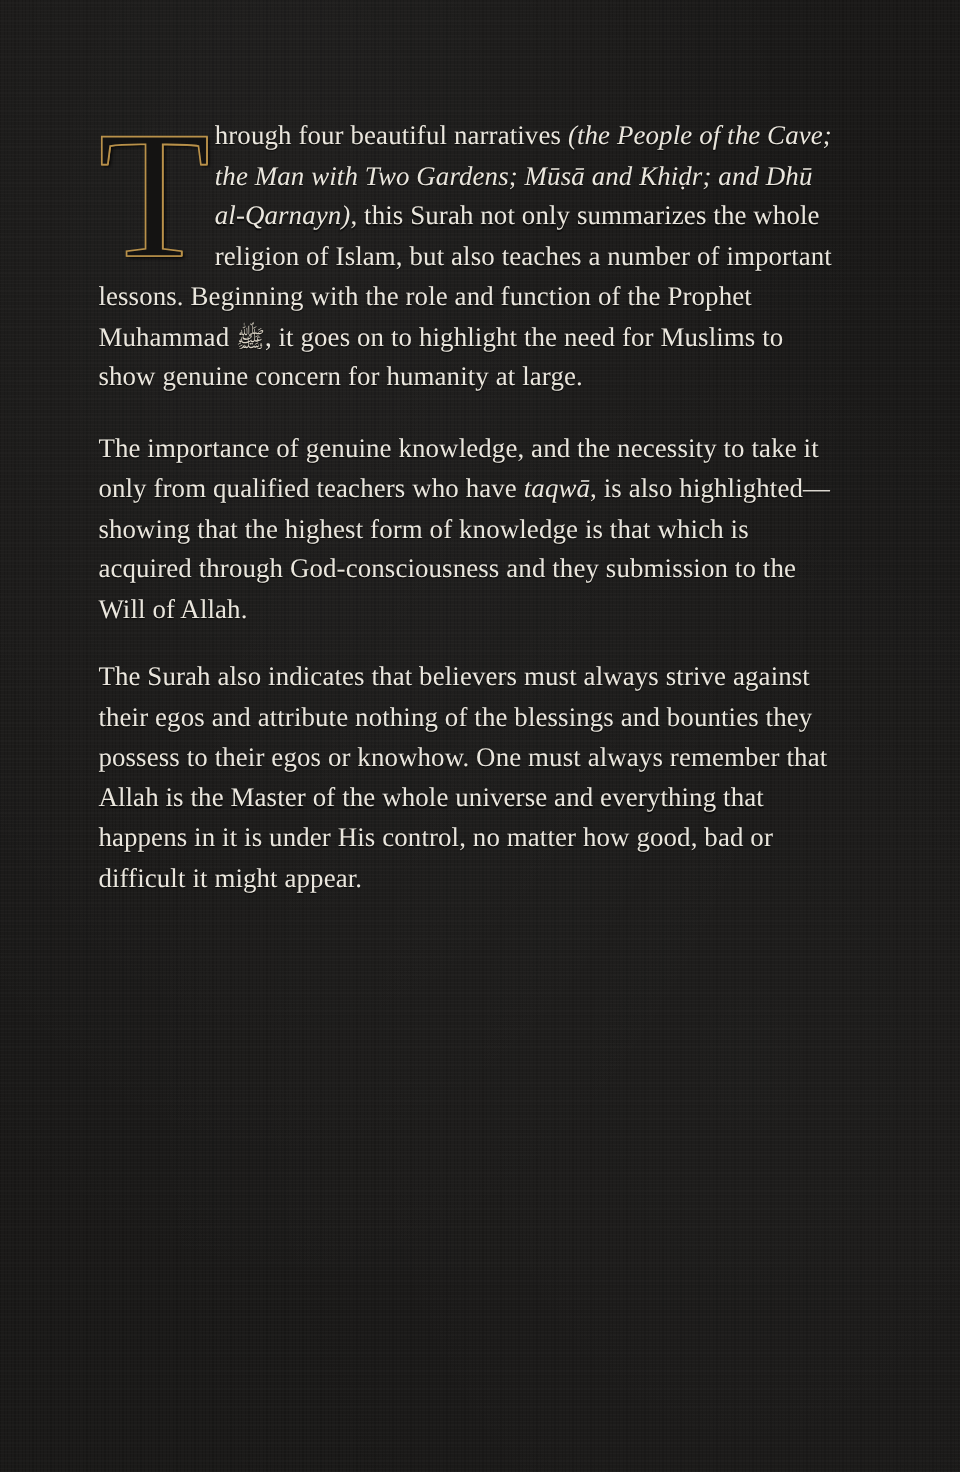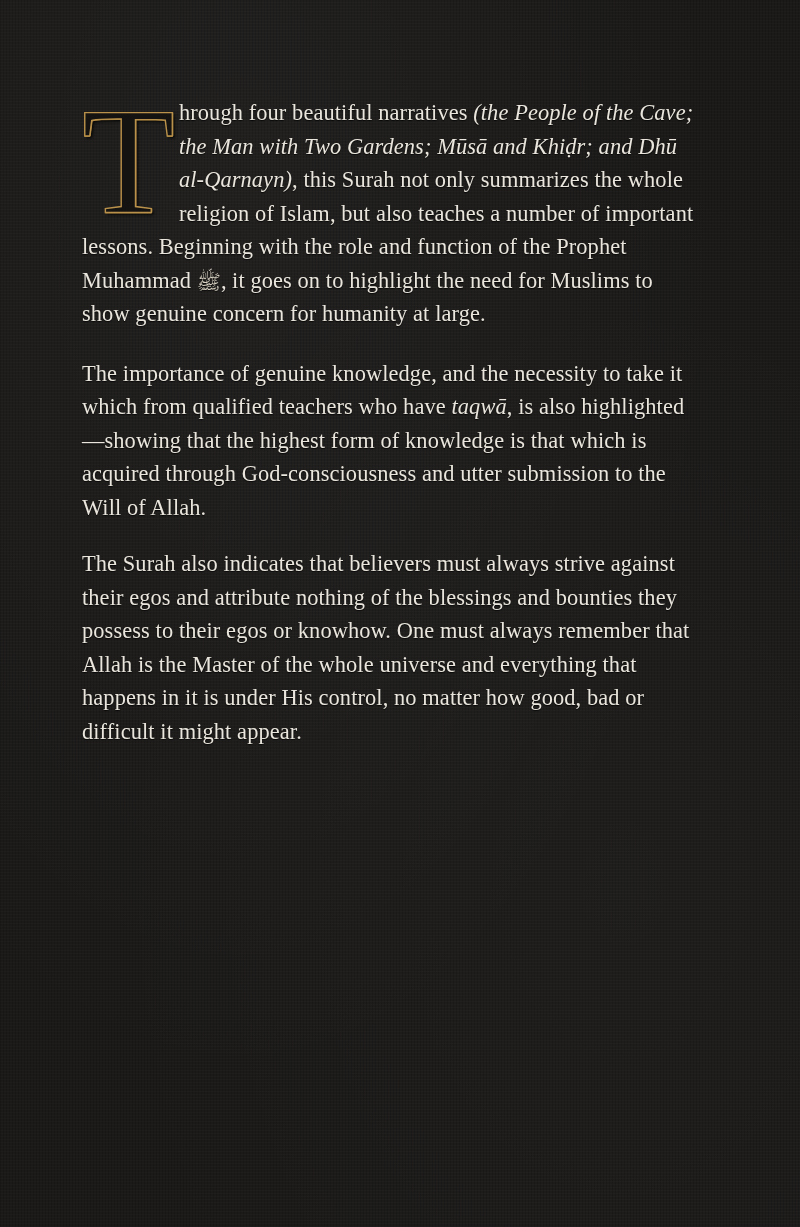--- a/index.html
+++ b/index.html
@@ -90,21 +90,21 @@
 
 <div id="cover">
 
   <div class="blurb">
 
     <p class="para first">
       <span class="dropcap">T</span><span>hrough four beautiful narratives </span><em class="it">(the People of the Cave; the Man with Two Gardens; Mūsā and Khiḍr; and Dhū al-Qarnayn)</em><span>, this Surah not only summarizes the whole religion of Islam, but also teaches a number of important lessons. Beginning with the role and function of the Prophet Muhammad </span><span class="sallam">ﷺ</span><span>, it goes on to highlight the need for Muslims to show genuine concern for humanity at large.</span>
     </p>
 
     <p class="para">
-      <span>The importance of genuine knowledge, and the necessity to take it which from qualified teachers who have </span><em class="it">taqwā</em><span>, is also highlighted—showing that the highest form of knowledge is that which is acquired through God-consciousness and utter submission to the Will of Allah.</span>
+      <span>The importance of genuine knowledge, and the necessity to take it only from qualified teachers who have </span><em class="it">taqwā</em><span>, is also highlighted—showing that the highest form of knowledge is that which is acquired through God-consciousness and they submission to the Will of Allah.</span>
     </p>
 
     <p class="para">The Surah also indicates that believers must always strive against their egos and attribute nothing of the blessings and bounties they possess to their egos or knowhow. One must always remember that Allah is the Master of the whole universe and everything that happens in it is under His control, no matter how good, bad or difficult it might appear.</p>
 
   </div>
 
   
 
   
 

